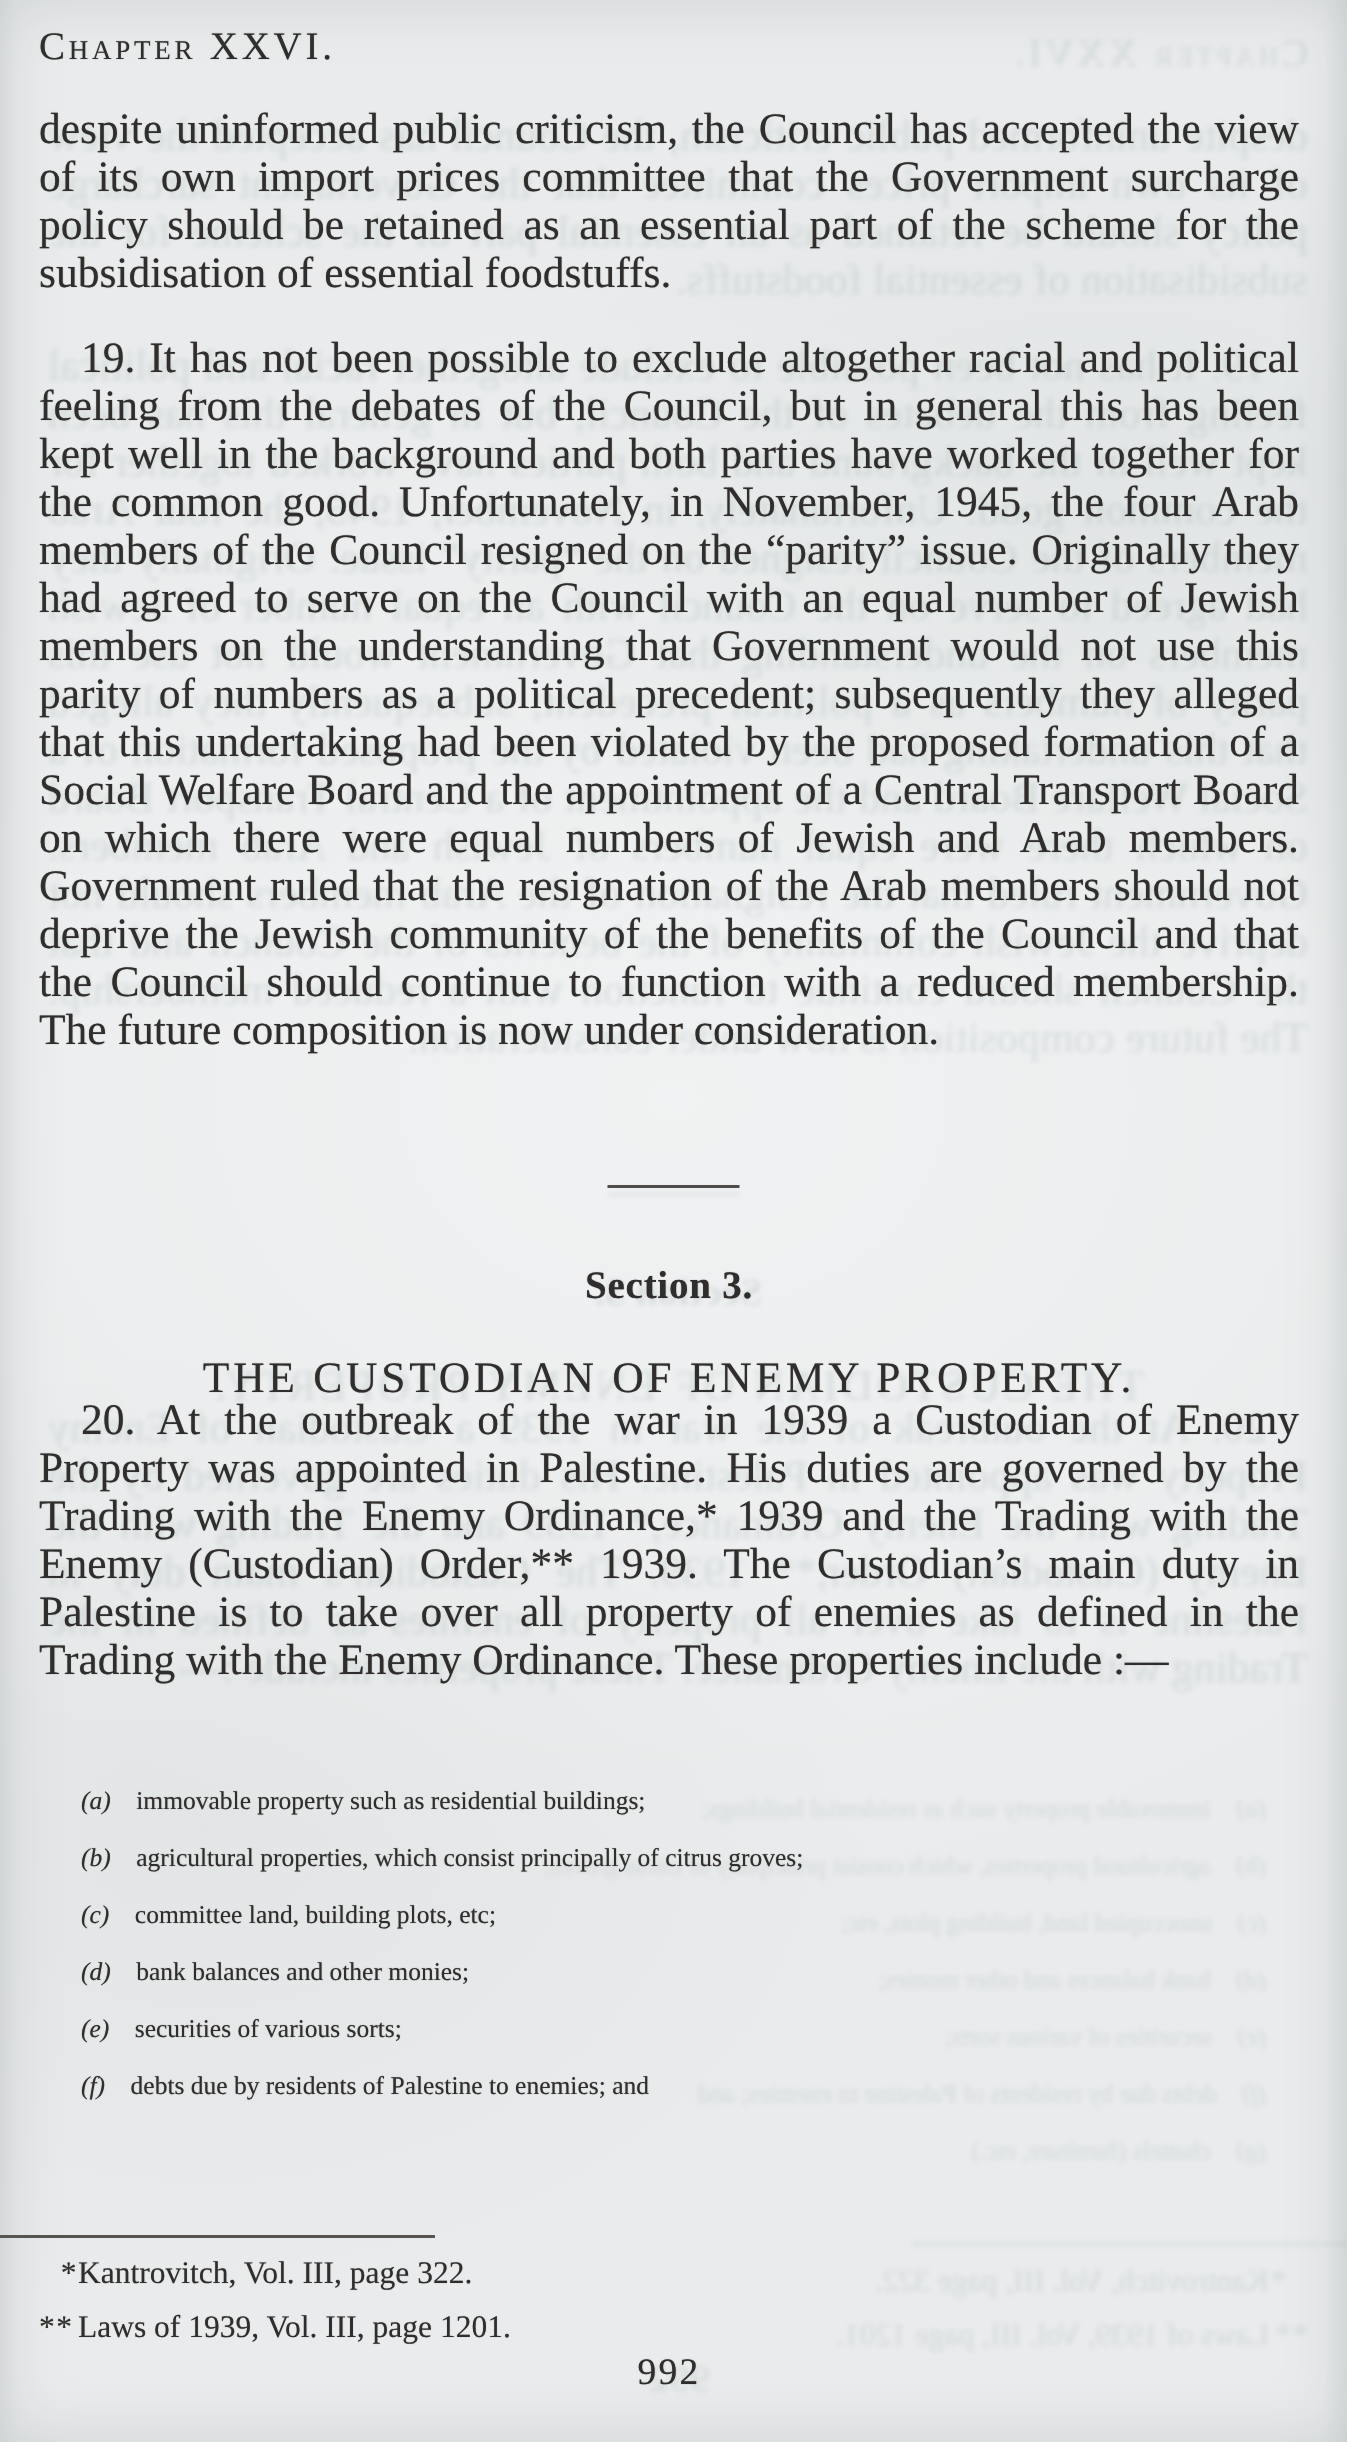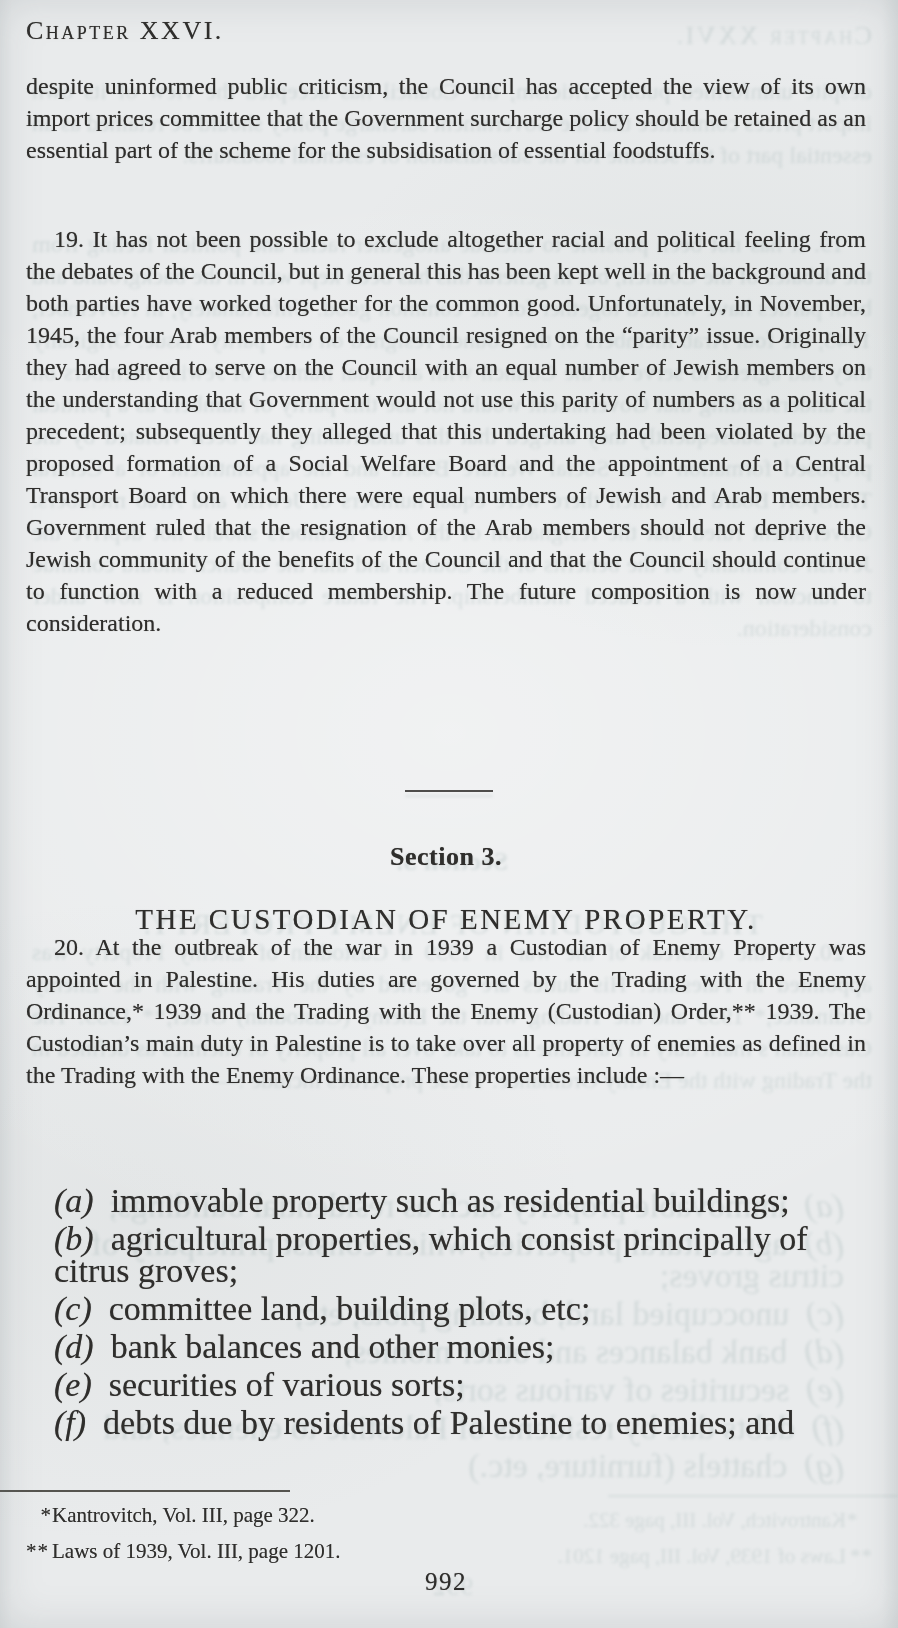--- a/index.html
+++ b/index.html
@@ -57,21 +57,21 @@
     inset: 0;
     z-index: 2;
     padding-left: 36px;
   }
   .content > * {
     position: absolute;
     left: 26px;
     right: 32px;
   }
   .body-text {
-    font-size: 24px;
+    font-size: 29px;
     line-height: 32px;
     text-align: justify;
     margin: 0;
     text-shadow: 0 0 0.7px rgba(47,46,44,0.55);
   }
   .indent { text-indent: 28px; }
 
   .chapter-header {
     top: 16px;
     font-variant: small-caps;
@@ -106,21 +106,21 @@
     font-size: 29px;
     font-weight: normal;
     letter-spacing: 2.5px;
     text-shadow: 0 0 0.7px rgba(47,46,44,0.55);
   }
   .para-20 { top: 931px; }
 
   .property-list { top: 1185px; }
   .list-item {
     margin: 0 0 6px 28px;
-    font-size: 34px;
+    font-size: 17px;
     line-height: 32px;
     text-shadow: 0 0 0.7px rgba(47,46,44,0.55);
   }
   .list-label {
     font-style: italic;
     margin-right: 17px;
   }
 
   .footnote-block { top: 1490px; height: 90px; }
   .footnote-rule {

